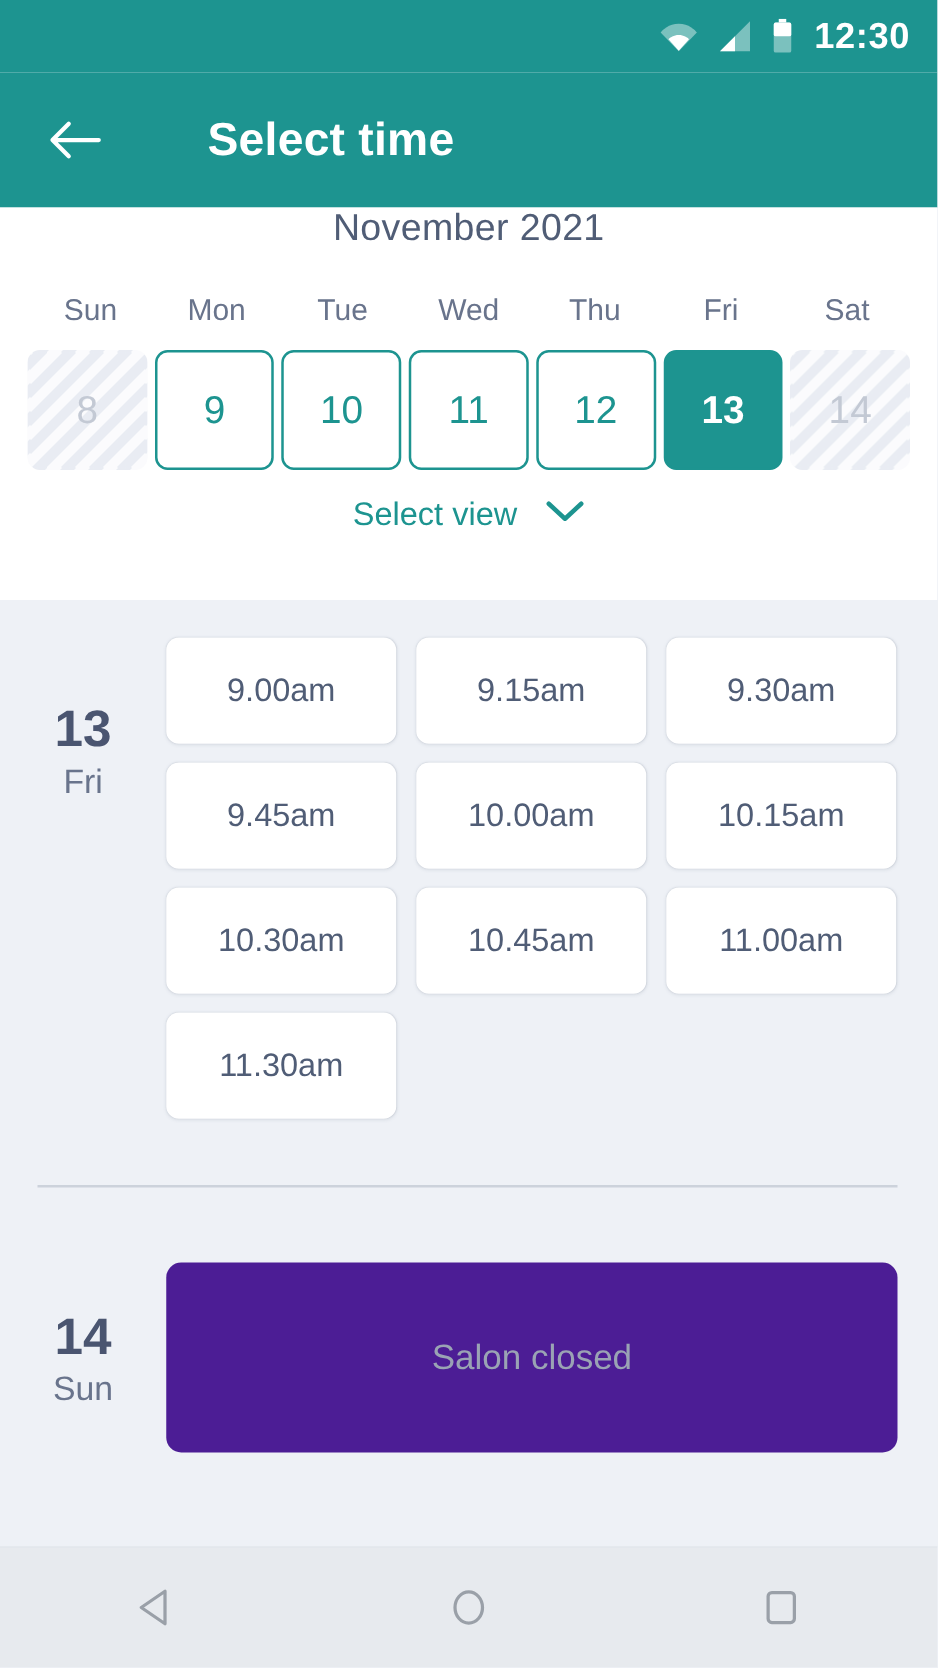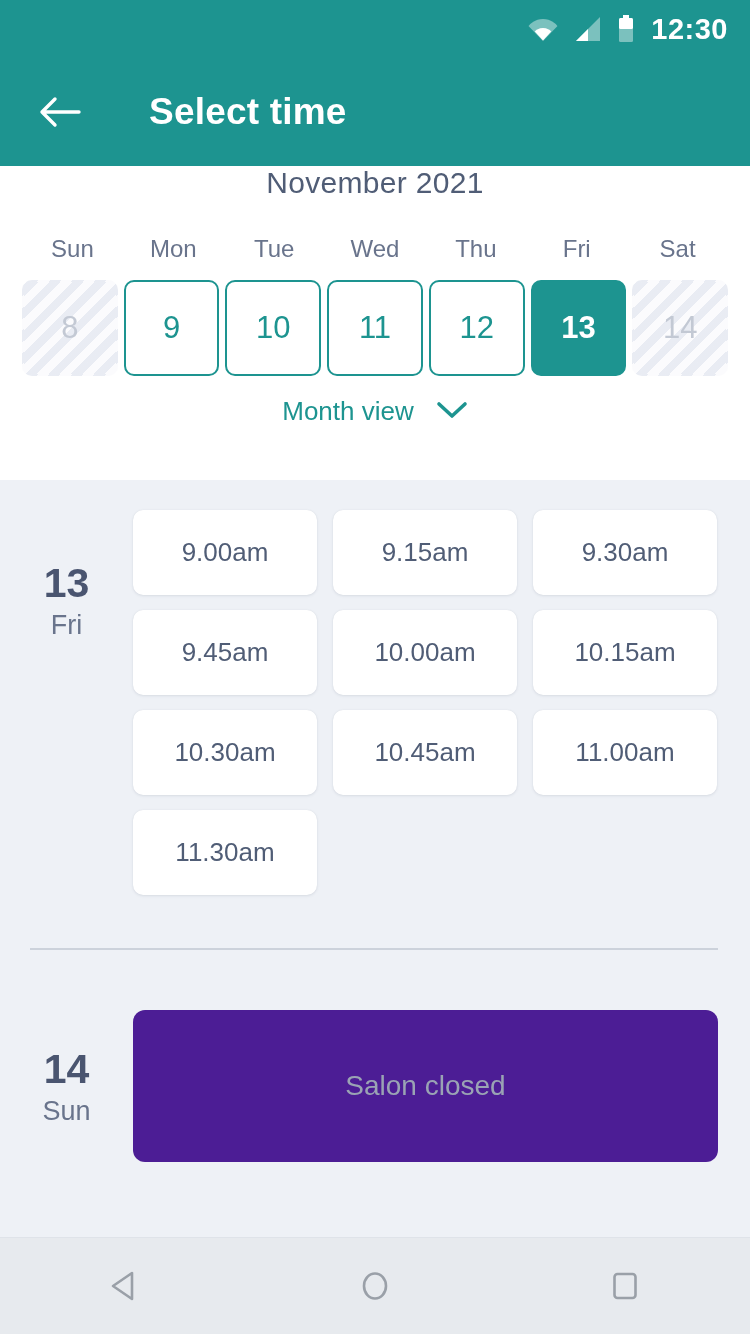--- a/index.html
+++ b/index.html
@@ -16,21 +16,21 @@
     height:58px; background:#1d9490; flex:0 0 58px;
     display:flex; align-items:center; justify-content:flex-end;
     padding-right:22px; gap:17px;
   }
   .sb-icon { display:block; }
   .sb-time { color:#fff; font-size:29px; font-weight:700; letter-spacing:.5px; line-height:1; }
 
   
   .appbar {
     background:#1d9490; flex:0 0 108px;
-    display:flex; align-items:center; padding-left:33px;
+    display:flex; align-items:center; padding-left:33px;gap:17px;
   }
   .back-btn { width:54px; height:54px; display:flex; align-items:center; justify-content:center; }
   .appbar-title {
     color:#ffffff; font-size:37px; font-weight:700;
     margin-left:62px; letter-spacing:.2px;
   }
 
   
   .calendar-panel { background:#ffffff; flex:0 0 314px; }
   .month-title {
@@ -162,21 +162,21 @@
       <div class="day-cell disabled">8</div>
       <div class="day-cell available">9</div>
       <div class="day-cell available">10</div>
       <div class="day-cell available">11</div>
       <div class="day-cell available">12</div>
       <div class="day-cell selected">13</div>
       <div class="day-cell disabled">14</div>
     </div>
 
     <div class="monthview-row">
-      <span class="monthview-label">Month view</span>
+      <span class="monthview-label">Select view</span>
       <span>
         <svg width="32" height="20" viewBox="0 0 32 20">
           <path d="M3 4 L16 16 L29 4" stroke="#1d9490" stroke-width="3.6" fill="none" stroke-linecap="round" stroke-linejoin="round"></path>
         </svg>
       </span>
     </div>
   </div>
 
   <div class="body-area">
 

